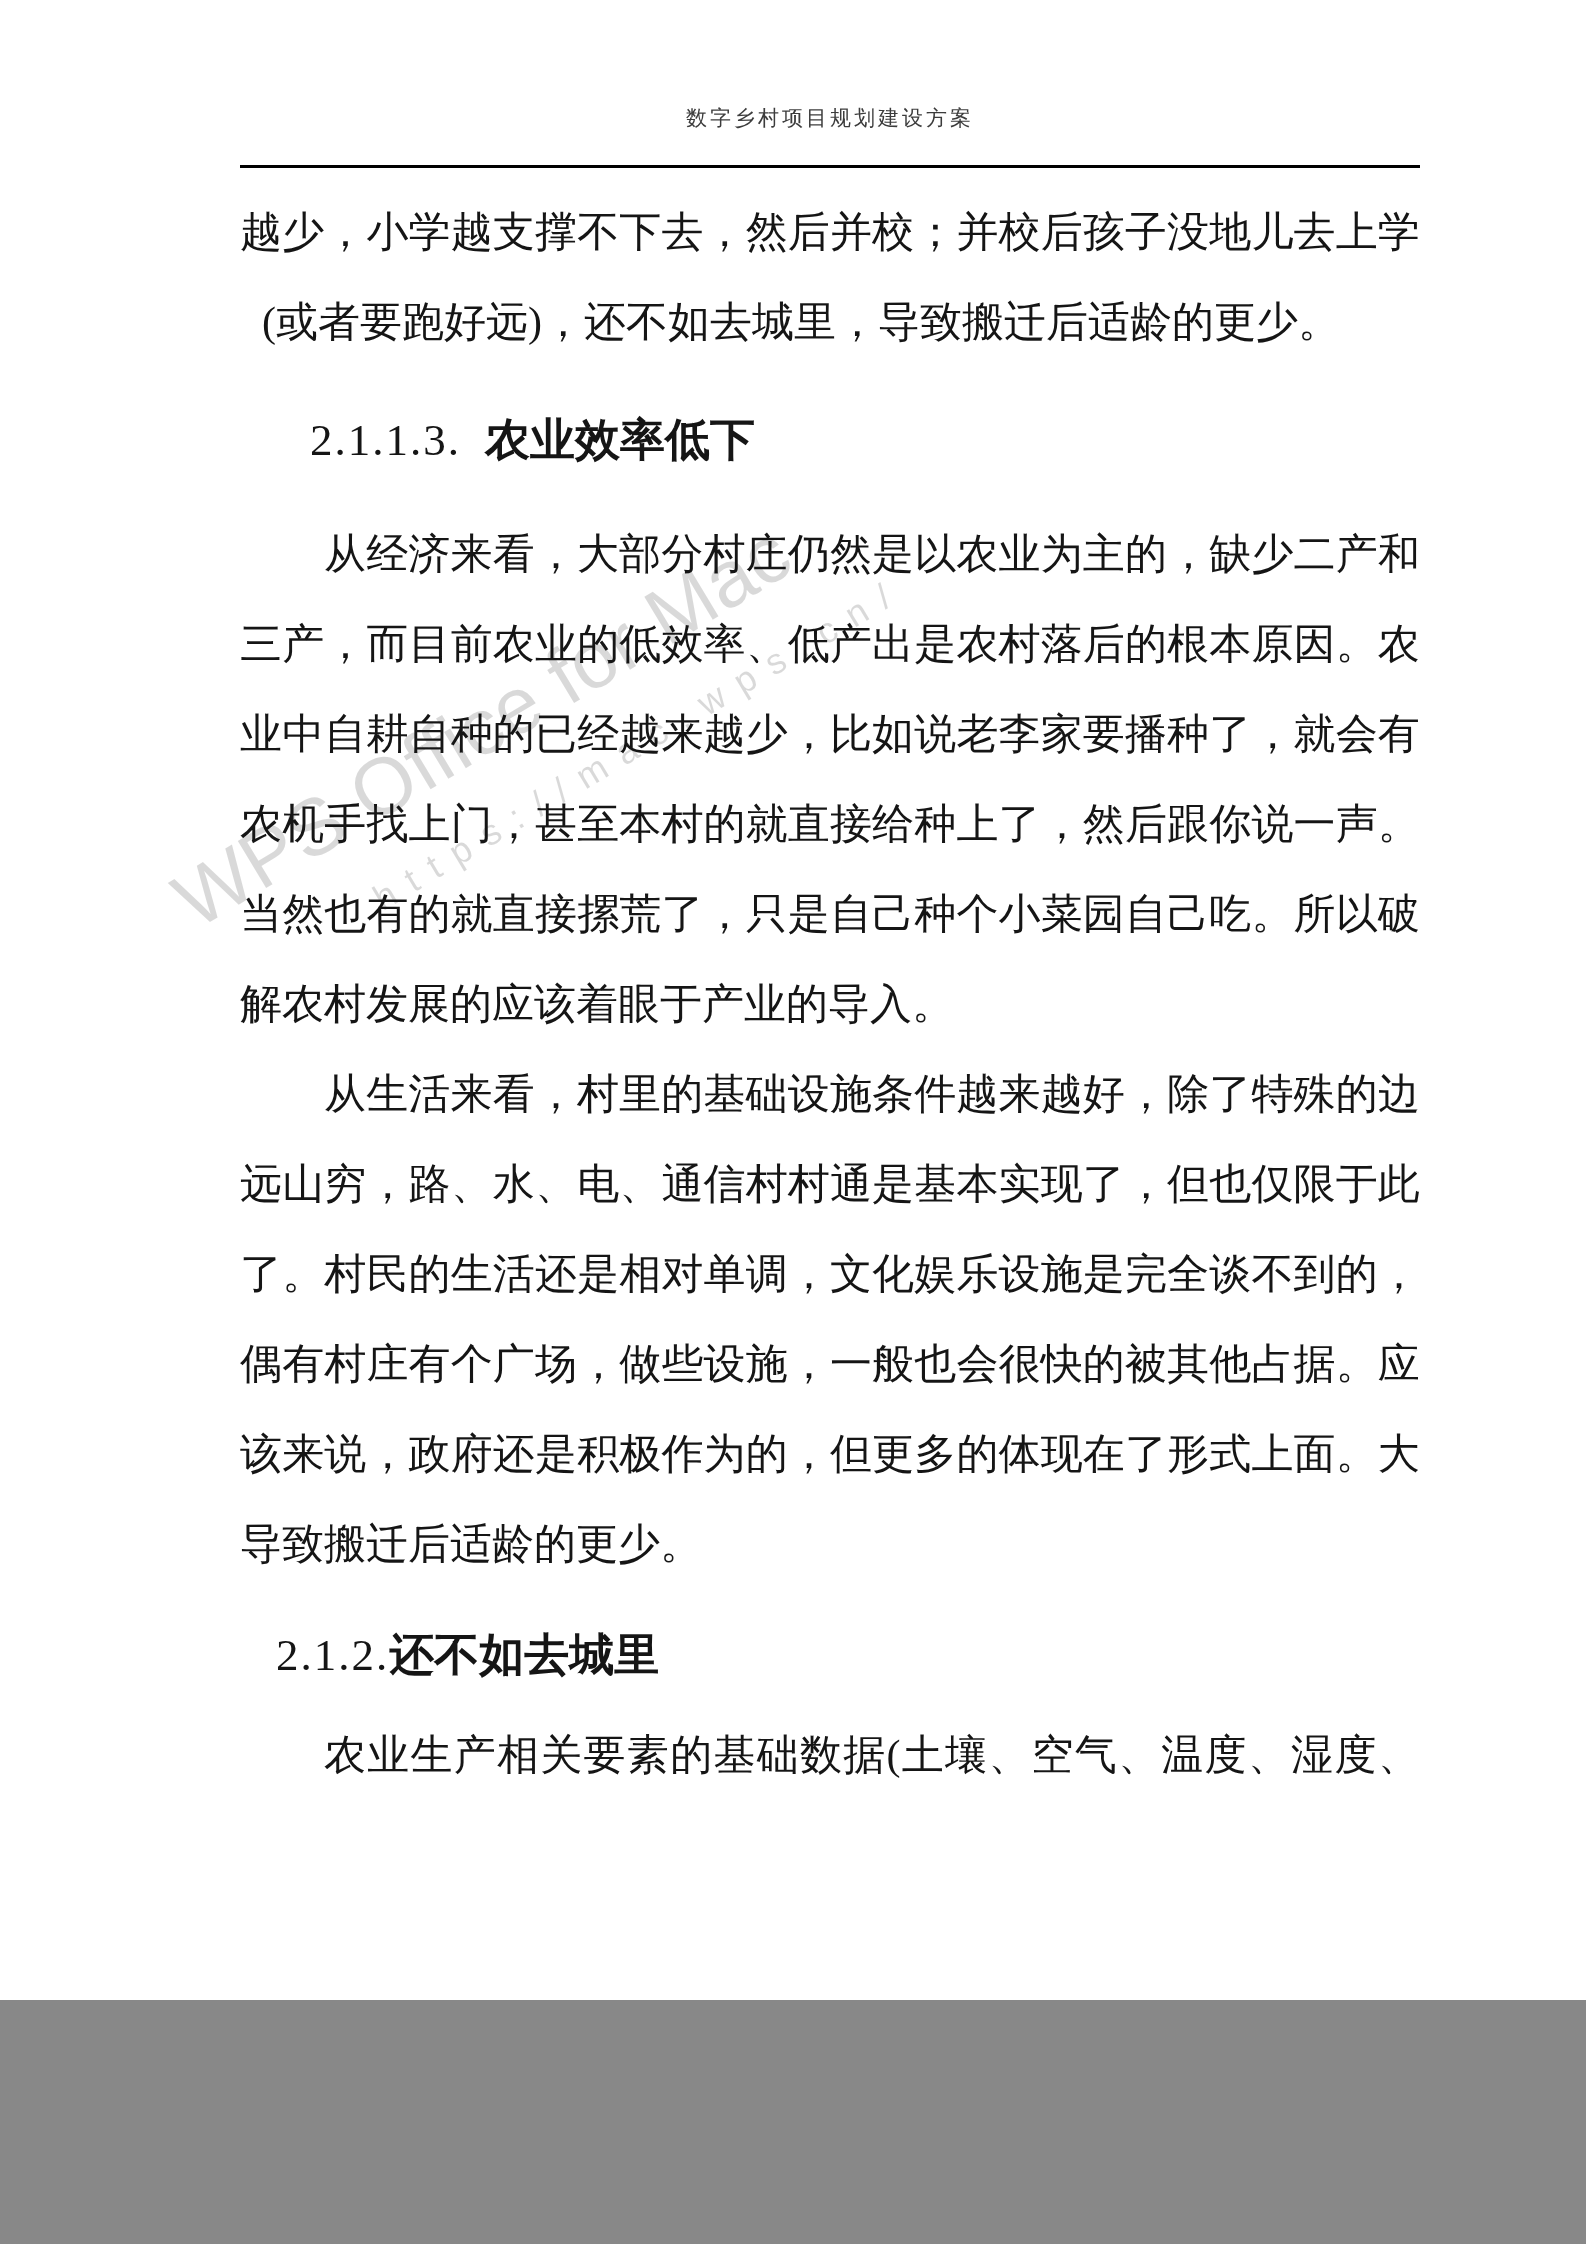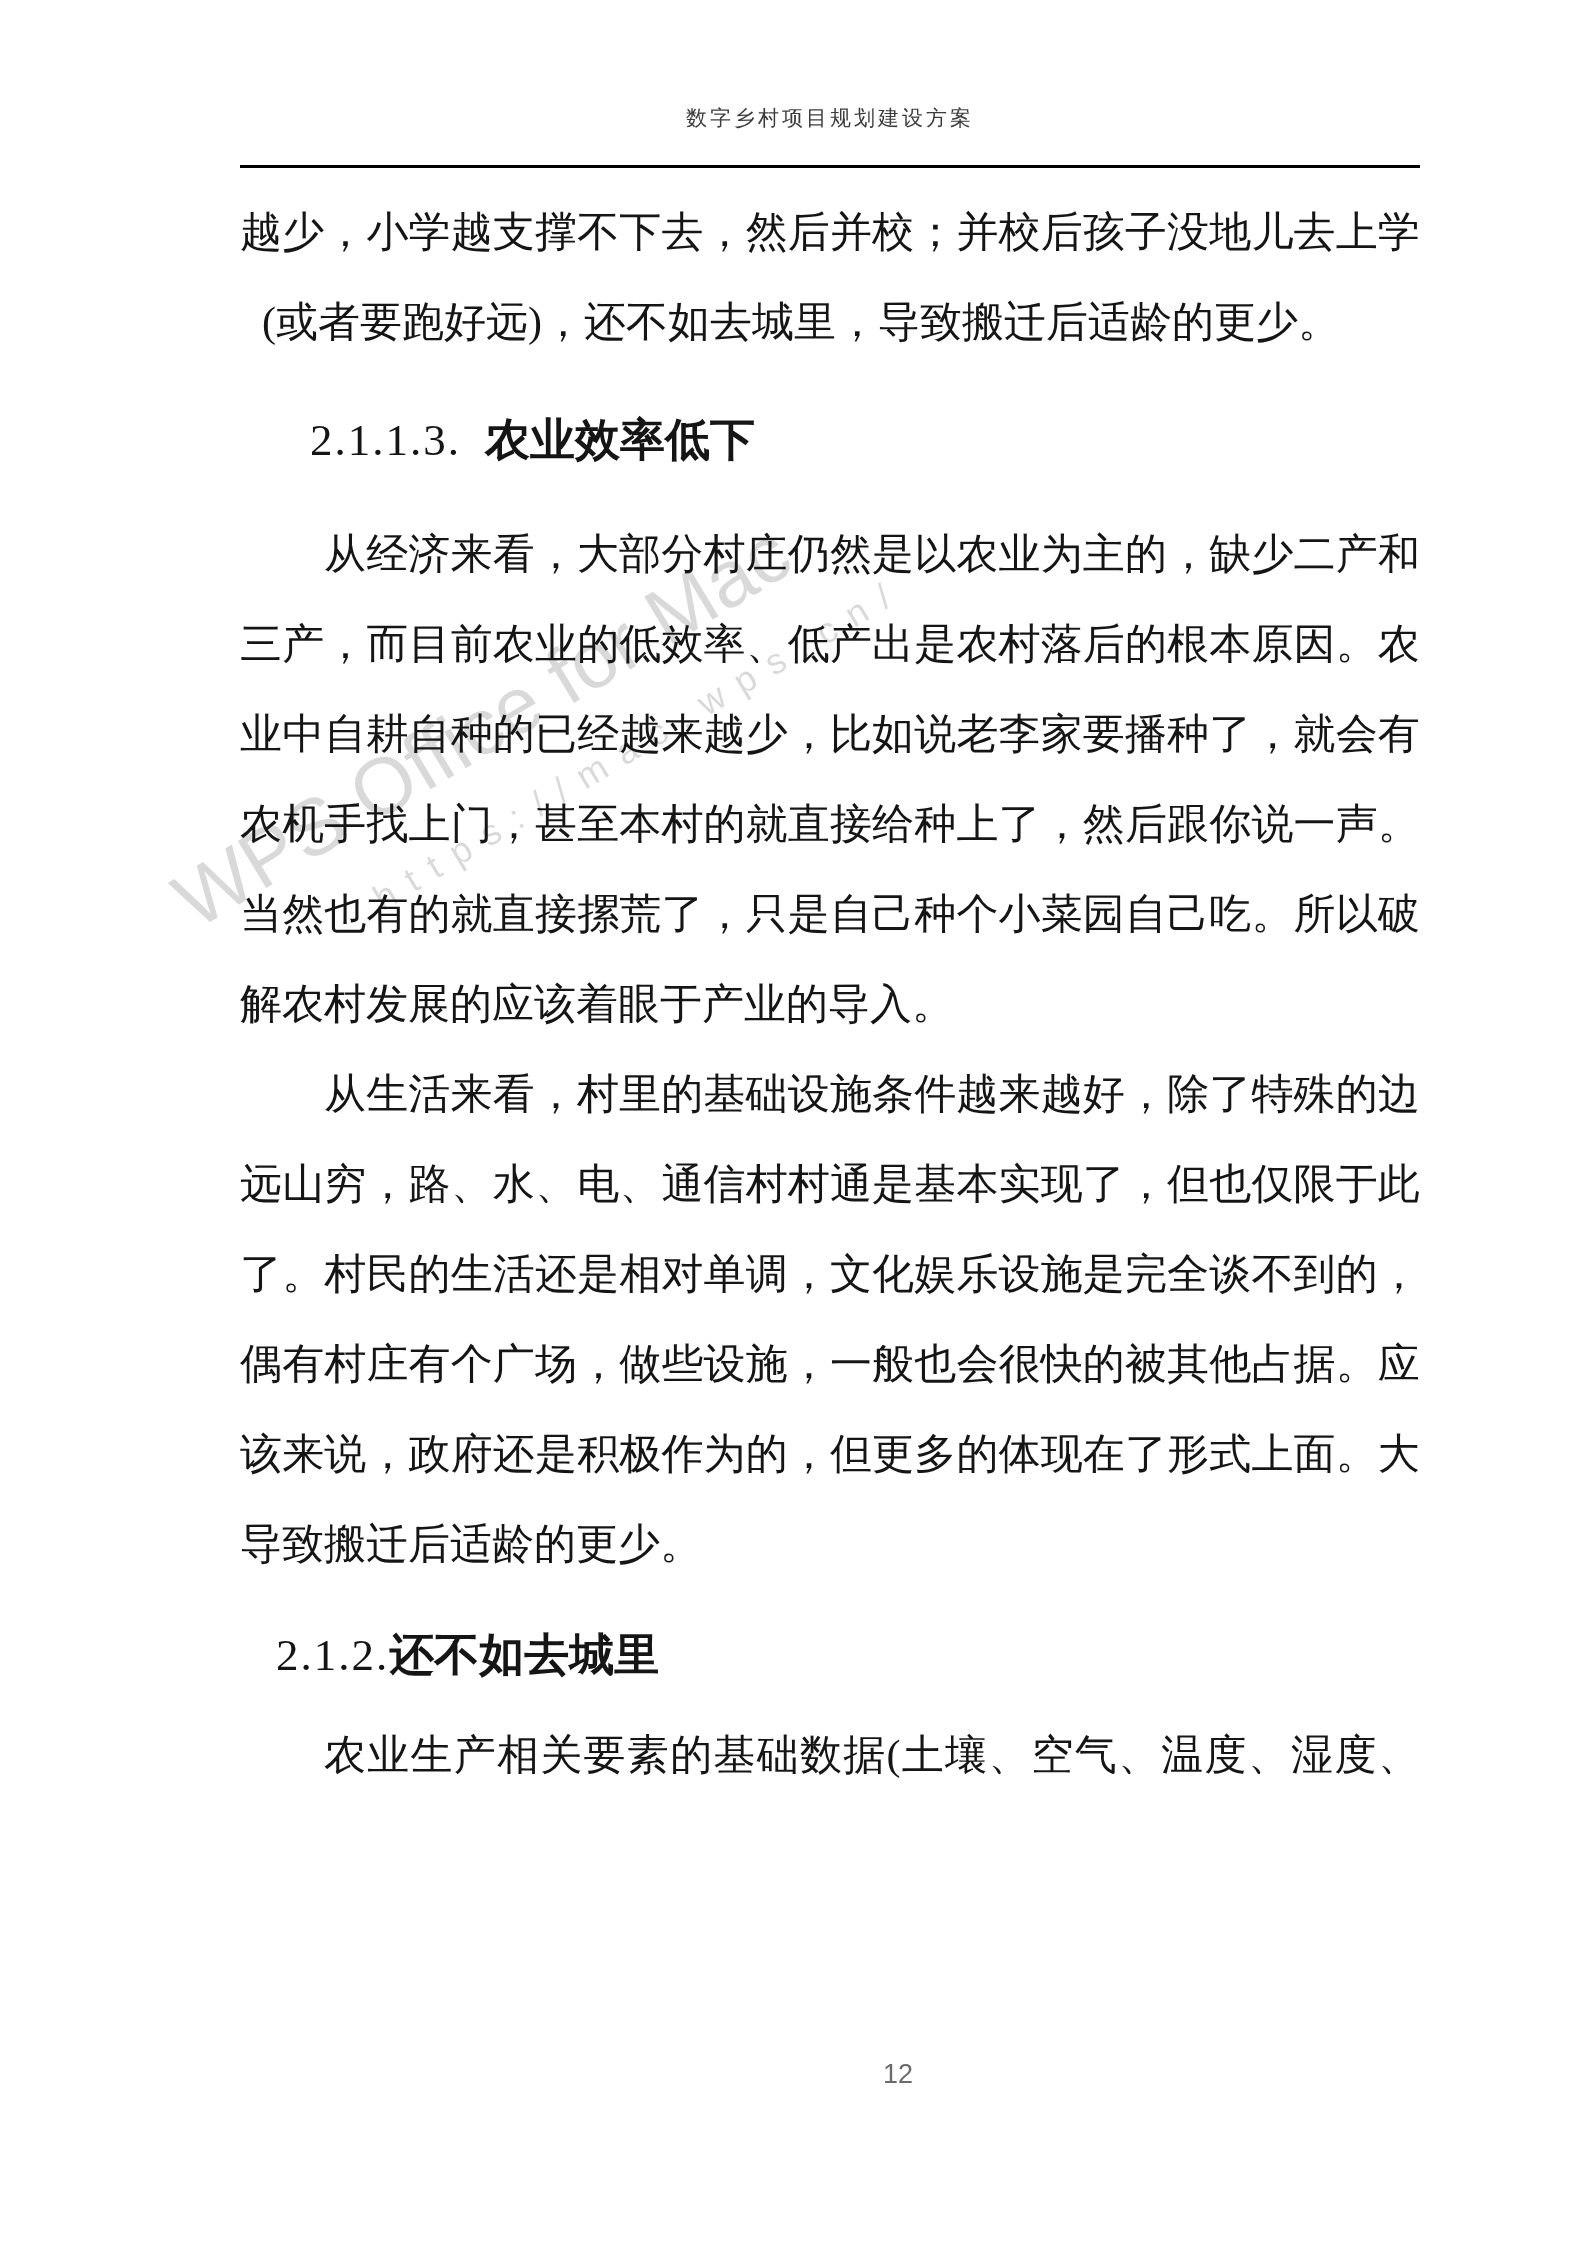--- a/index.html
+++ b/index.html
@@ -1,20 +1,20 @@
 <!DOCTYPE html>
 <html><head>
 <meta charset="utf-8">
 <style>
   * { box-sizing: border-box; margin: 0; padding: 0; }
   html, body { background: #888; }
   .page {
     position: relative;
     width: 1586px;
-    height: 2244px;
+    height: 2000px;
     margin: 0 auto;
     background: #ffffff;
     overflow: hidden;
     font-family: "Liberation Serif", "DejaVu Serif", serif;
     color: #151515;
   }
   
   .header {
     position: absolute;
     top: 104px;

